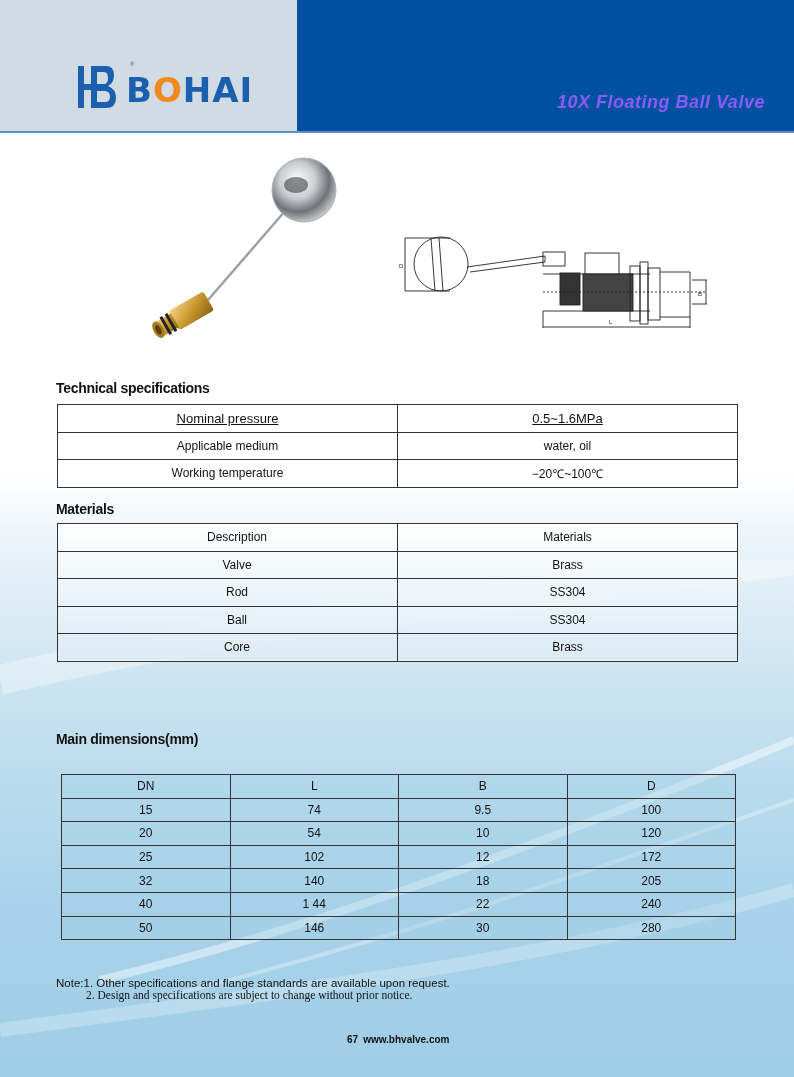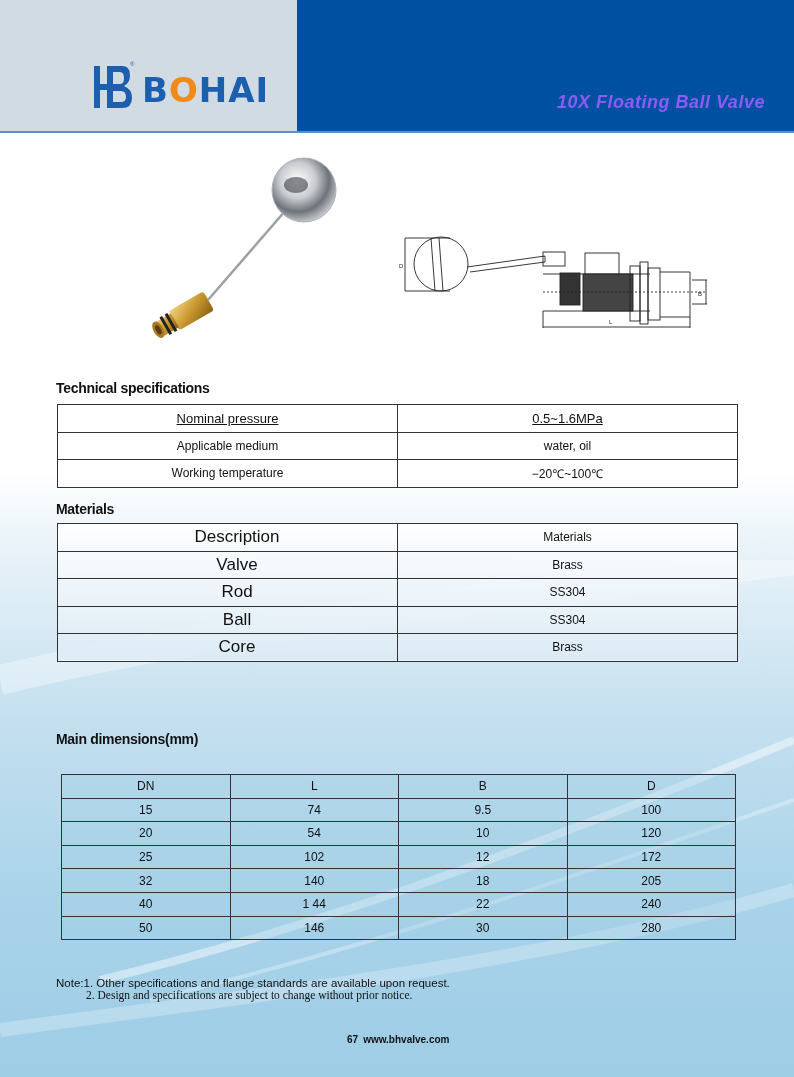--- a/index.html
+++ b/index.html
@@ -5,37 +5,37 @@
     html, body { margin: 0; padding: 0; }
     body {
       width: 794px; height: 1077px; position: relative; overflow: hidden;
       font-family: "Liberation Sans", sans-serif; color: #111;
       background: linear-gradient(180deg, #ffffff 0px, #ffffff 470px, #e6f1f8 560px, #c4e0ef 720px, #a9d3ea 900px, #9ecde6 1077px);
     }
     .swoosh { position: absolute; left: 0; top: 560px; width: 794px; height: 517px; pointer-events: none; }
     .header-left { position: absolute; left: 0; top: 0; width: 297px; height: 131px; background: #d0dbe4; }
     .header-right { position: absolute; left: 297px; top: 0; width: 497px; height: 131px; background: #0050a2; }
     .header-line { position: absolute; left: 0; top: 131px; width: 794px; height: 2px; background: #5f8fc2; }
-    .logo { position: absolute; left: 94px; top: 63px; height: 45px; display: flex; align-items: flex-end; }
+    .logo { position: absolute; left: 78px; top: 63px; height: 45px; display: flex; align-items: flex-end; }
     .logo-mark { width: 38px; height: 42px; position: relative; }
     .logo-text { margin-left: 10px; font-family: "DejaVu Sans", sans-serif; font-weight: bold; font-size: 34px; color: #1b5fae; letter-spacing: 1px; line-height: 36px; }
     .logo-text .o { color: #f08a1c; }
     .reg { position: absolute; left: 130px; top: 61px; font-size: 6px; color: #1b5fae; }
     .product-title { position: absolute; left: 557px; top: 92px; color: #8b5cf6; font-weight: bold; font-size: 18px; letter-spacing: 0.5px; font-style: italic; }
     .photo { position: absolute; left: 128px; top: 150px; width: 225px; height: 195px; }
     .drawing { position: absolute; left: 395px; top: 228px; width: 315px; height: 110px; }
     .section-title { position: absolute; left: 56px; font-weight: bold; font-size: 14px; letter-spacing: -0.3px; }
     table { position: absolute; border-collapse: collapse; font-size: 12px; }
     td { border: 1px solid #333; text-align: center; padding: 0; }
     .spec-table { left: 57px; top: 404px; width: 681px; background: #fff; }
     .spec-table td { height: 26.5px; width: 50%; }
     .spec-table tr:first-child td { font-size: 13px; text-decoration: underline; }
     .mat-table { left: 57px; top: 523px; width: 681px; background: linear-gradient(180deg, rgba(255,255,255,0.95), rgba(220,235,245,0.85)); }
     .mat-table td { height: 26.5px; width: 50%; }
-    .mat-table tr td:first-child { font-size: 17px; padding-left: 19px; }
+    .mat-table tr td:first-child { font-size: 12px; padding-left: 19px; }
     .dim-table { left: 61px; top: 774px; width: 675px; background: rgba(160,205,230,0.35); }
     .dim-table td { height: 22.6px; width: 25%; font-size: 12px; }
     .notes { position: absolute; left: 56px; top: 977px; font-size: 11.5px; line-height: 12px; }
     .notes .n2 { padding-left: 30px; font-family: Liberation Serif, serif; }
     .footer { position: absolute; left: 347px; top: 1034px; font-size: 10px; font-weight: bold; }
     .footer .url { margin-left: 5px; text-align: right; }
   </style>
 </head>
 <body>
 

